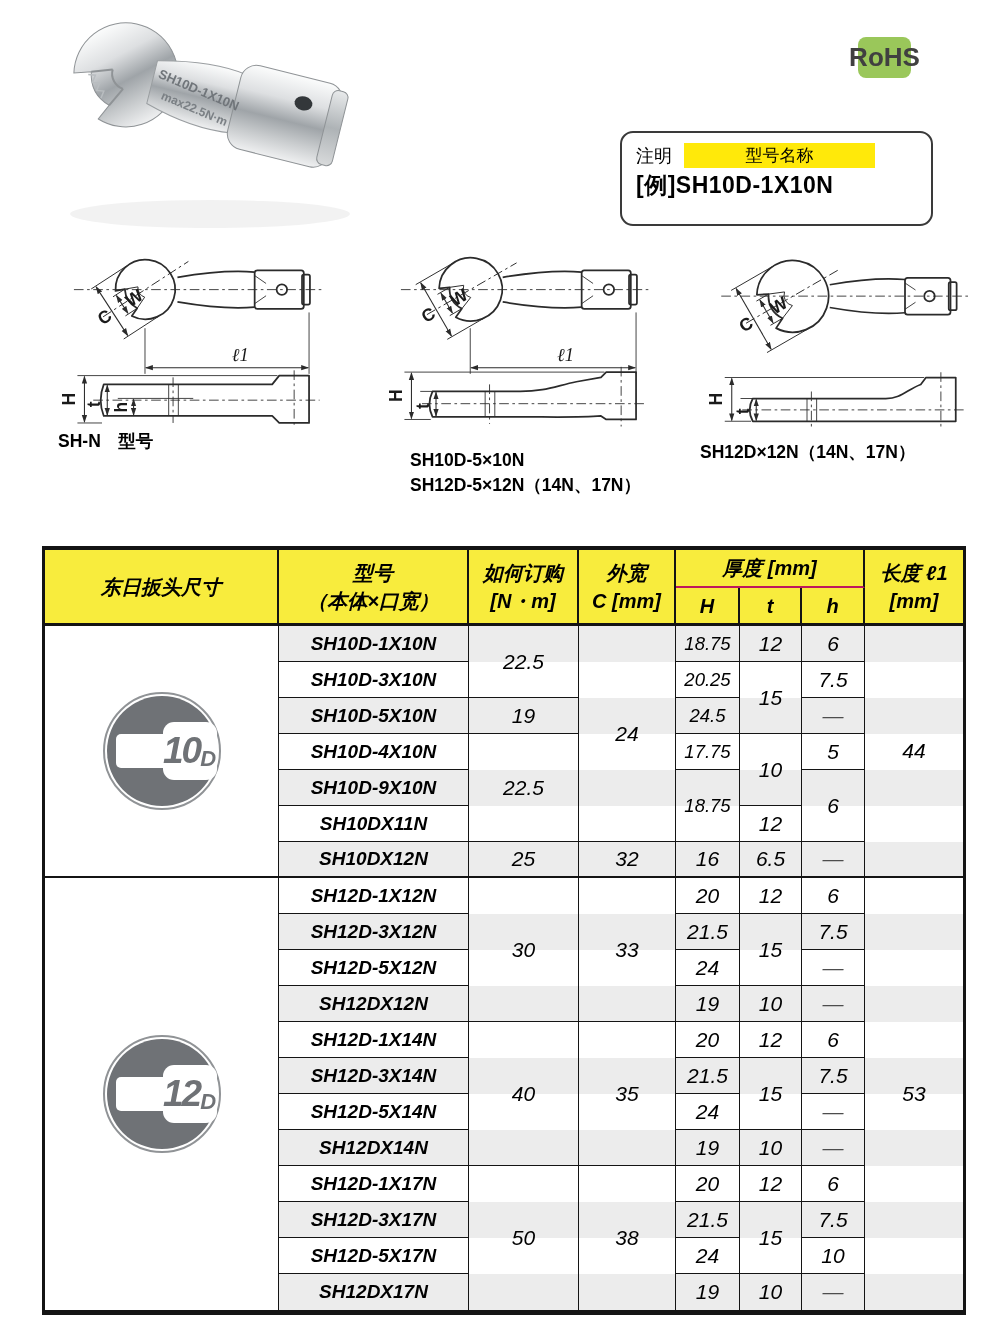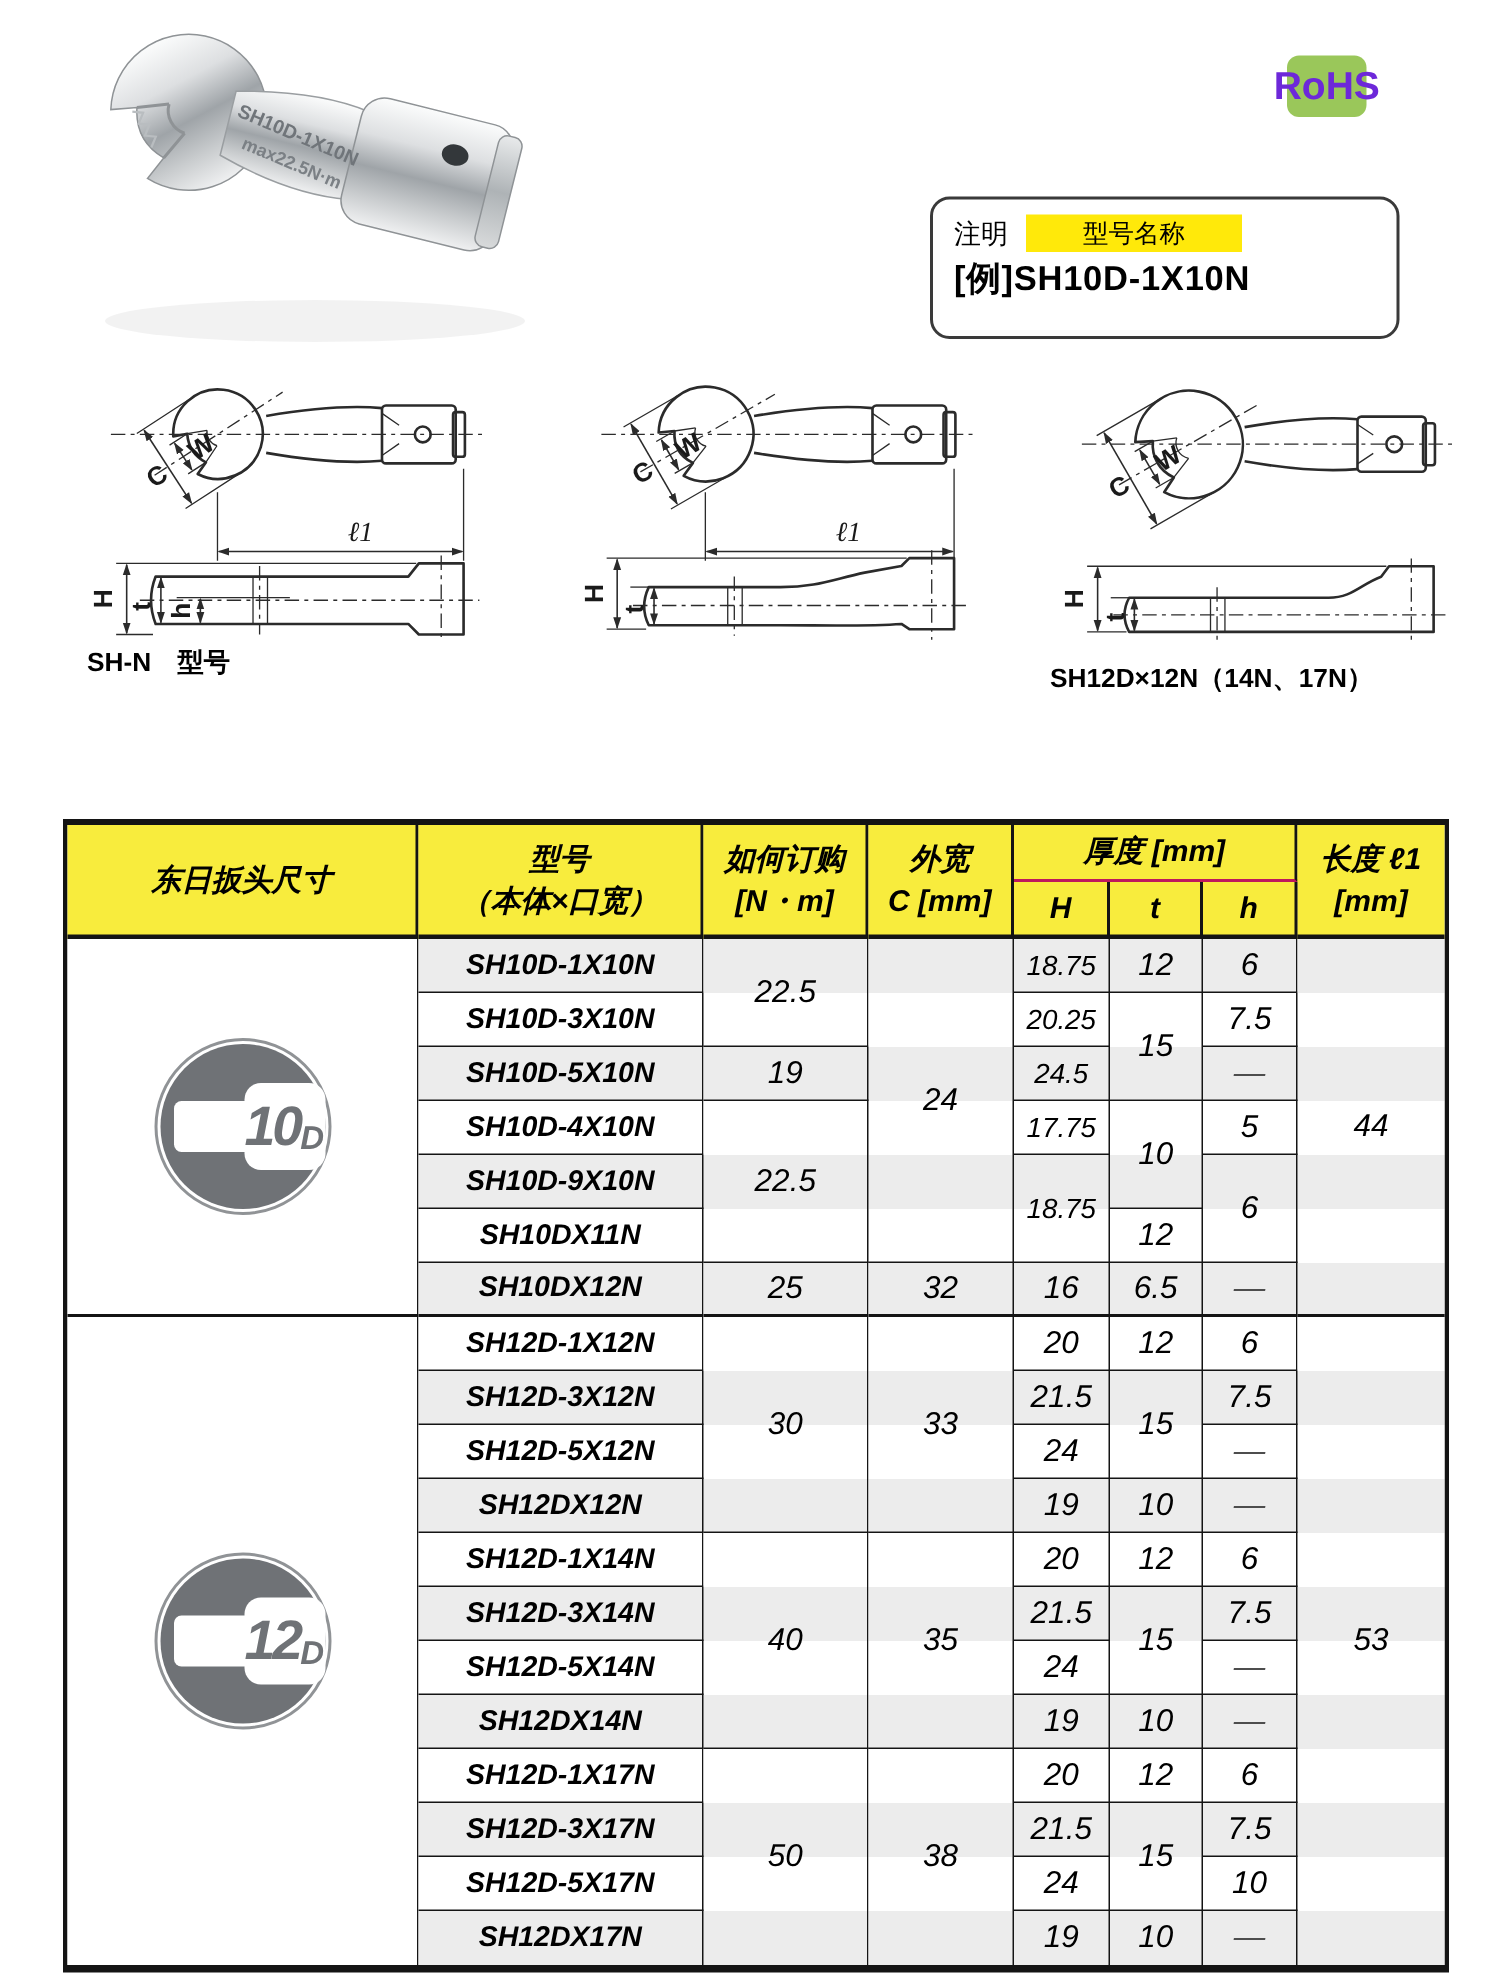--- a/index.html
+++ b/index.html
@@ -1,26 +1,26 @@
 <!DOCTYPE html>
 <html><head>
 <meta charset="utf-8">
 <style>
   html,body{margin:0;padding:0;background:#fff;}
   .page{position:relative;width:1001px;height:1319px;background:#fff;overflow:hidden;
         font-family:"Liberation Sans",sans-serif;color:#000;}
   
-  .rohs{position:absolute;left:858px;top:37px;width:53px;height:41px;background:#9ac75a;color:#6d28d9;
+  .rohs{position:absolute;left:858px;top:37px;width:53px;height:41px;background:#9ac75a;color:#404040;
         font-weight:bold;font-size:26px;border-radius:8px;display:flex;align-items:center;justify-content:center;}
   
   .order-box{position:absolute;left:620px;top:131px;width:313px;height:95px;border:2px solid #3a3a3a;
              border-radius:13px;box-sizing:border-box;padding:7px 14px 6px;}
   .ob-title{font-size:18px;font-weight:bold;}
   .ob-note{display:flex;align-items:center;gap:12px;margin-top:3px;font-size:18px;}
-  .ob-chip{background:#ffe90a;width:144px;text-align:center;font-size:17px;padding:1px 0;}
+  .ob-chip{background:#ffe90a;width:159px;text-align:center;font-size:17px;padding:1px 16px;}
   .ob-example{font-size:23px;font-weight:bold;margin-top:2px;letter-spacing:.5px;}
   
   .drawing{position:absolute;}
   .caption{position:absolute;font-size:17.5px;font-weight:bold;line-height:1.42;}
   svg .ln{stroke:#2b2b2b;stroke-width:2;fill:none;stroke-linejoin:round;}
   svg .thin{stroke:#2b2b2b;stroke-width:1;fill:none;}
   svg .cl{stroke:#2b2b2b;stroke-width:1;fill:none;stroke-dasharray:11 4 3 4;}
   svg .dim{stroke:#2b2b2b;stroke-width:1.2;fill:none;}
   svg .dlab{font-family:"Liberation Sans",sans-serif;font-size:20px;font-weight:bold;fill:#1a1a1a;}
   svg .dlab2{font-family:"Liberation Serif",serif;font-style:italic;font-size:21px;fill:#1a1a1a;}
@@ -183,20 +183,24 @@
     <line class="cl" x1="36" y1="182" x2="292" y2="182"></line>
     <line class="cl" x1="113" y1="160" x2="113" y2="205"></line>
     <line class="cl" x1="263" y1="140" x2="263" y2="208"></line>
     <path class="thin" d="M244,146 L16,146 M46,200 L16,200"></path>
     <line class="dim" x1="24" y1="147" x2="24" y2="199" marker-start="url(#ar2)" marker-end="url(#ar2)"></line>
     <text class="dlab" transform="rotate(-90 13 180)" x="13" y="180">H</text>
     <path class="thin" d="M48,168 L34,168"></path>
     <line class="dim" x1="52" y1="169" x2="52" y2="196" marker-start="url(#ar2)" marker-end="url(#ar2)"></line>
     <text class="dlab" transform="rotate(-90 44 188)" x="44" y="188" font-size="18">t</text>
   </svg>
+  <div class="caption" style="left:410px;top:448px;">
+    <div>SH10D-5×10N</div>
+    <div>SH12D-5×12N（14N、17N）</div>
+  </div>
 
   <svg class="drawing" style="left:692px;top:248px;" width="300" height="182" viewBox="0 0 300 208">
     <defs>
         <marker id="ar3" markerWidth="9" markerHeight="7" refX="8" refY="3" orient="auto-start-reverse" markerUnits="userSpaceOnUse" viewBox="0 0 9 6">
           <path d="M0,0 L9,3 L0,6 Z" fill="#2b2b2b"></path>
         </marker>
       </defs>
     <line class="cl" x1="12" y1="55" x2="294" y2="55"></line>
     <rect class="ln" x="222" y="34" width="52" height="42" rx="3"></rect>
     <rect class="ln" x="272" y="39" width="9" height="32" rx="2"></rect>

